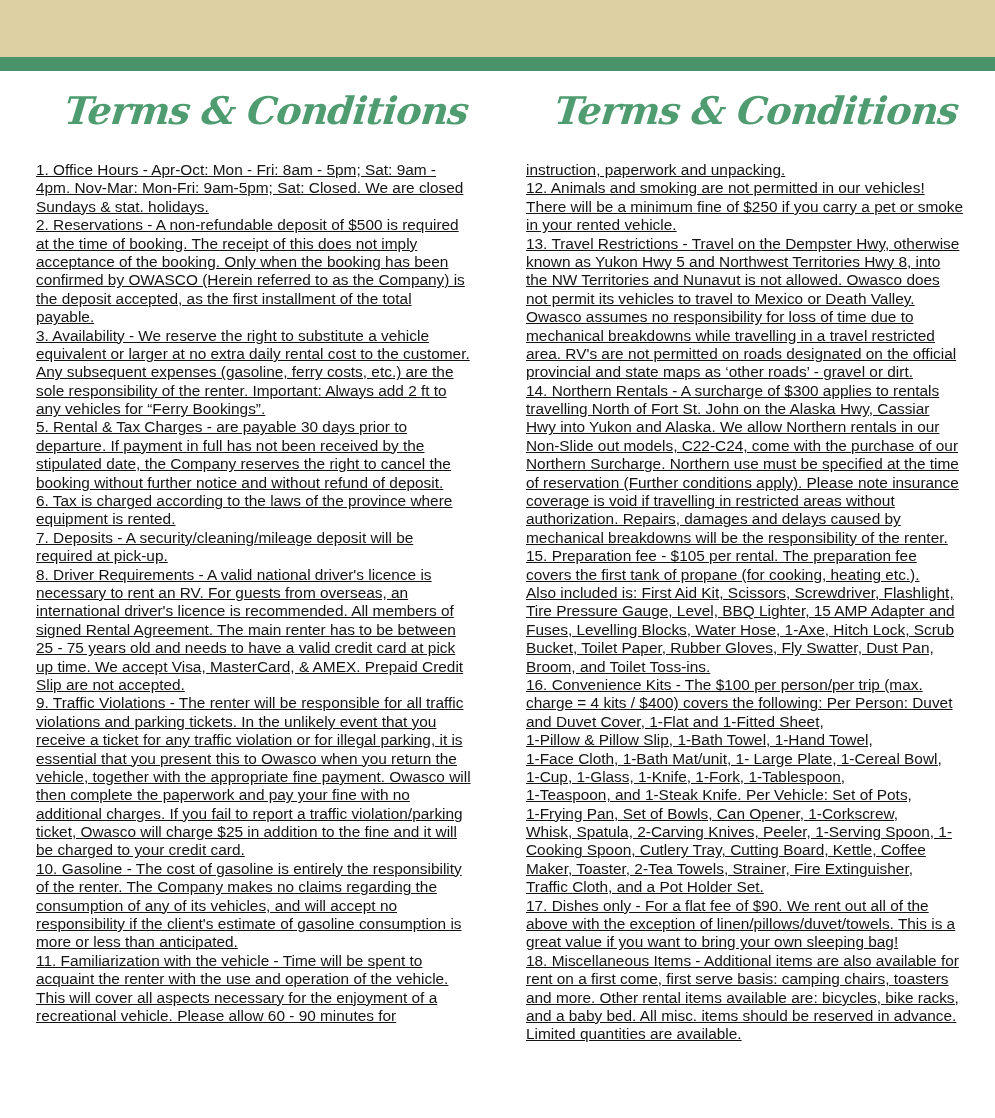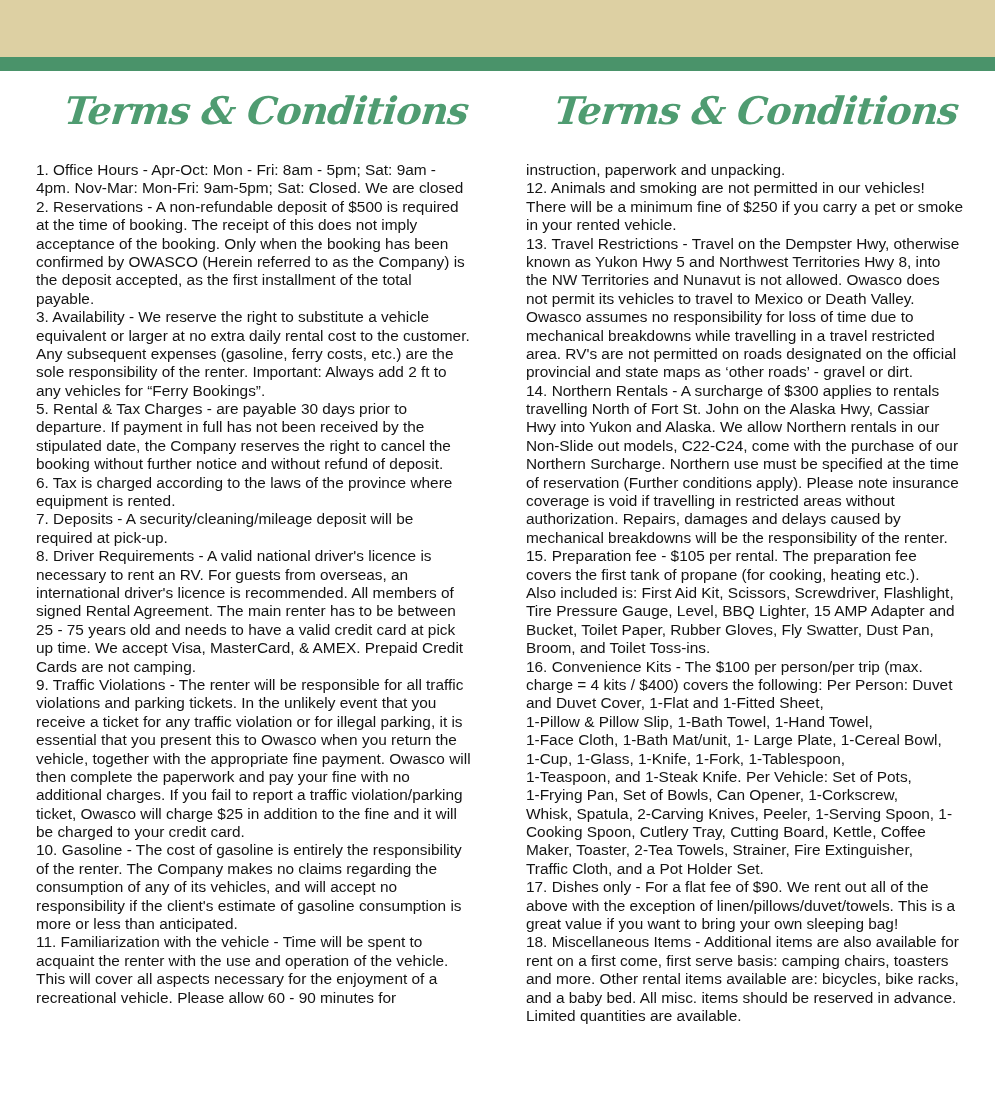--- a/index.html
+++ b/index.html
@@ -44,39 +44,41 @@
     font-style: italic;
     font-weight: 700;
     font-size: 38px;
     letter-spacing: -1px;
     transform: skewX(-6deg);
     color: var(--heading-green);
   }
   .body-text {
     margin-top: 26px;
     font-size: 15.4px;
+    text-decoration: underline;
   }
   .body-text .line {
     white-space: pre;
     height: 18.4px;
     line-height: 18.4px;
   }
 </style>
 </head>
 <body>
 
 <div class="page">
   <div class="top-band"></div>
   <div class="accent-stripe"></div>
   <div class="content">
     <section class="column">
       <h1 class="script-heading">Terms &amp; Conditions</h1>
       <div class="body-text">
           <div class="line">1. Office Hours - Apr-Oct: Mon - Fri: 8am - 5pm; Sat: 9am -</div>
           <div class="line">4pm. Nov-Mar: Mon-Fri: 9am-5pm; Sat: Closed. We are closed</div>
+          <div class="line">Sundays &amp; stat. holidays.</div>
           <div class="line">2. Reservations - A non-refundable deposit of $500 is required</div>
           <div class="line">at the time of booking. The receipt of this does not imply</div>
           <div class="line">acceptance of the booking. Only when the booking has been</div>
           <div class="line">confirmed by OWASCO (Herein referred to as the Company) is</div>
           <div class="line">the deposit accepted, as the first installment of the total</div>
           <div class="line">payable.</div>
           <div class="line">3. Availability - We reserve the right to substitute a vehicle</div>
           <div class="line">equivalent or larger at no extra daily rental cost to the customer.</div>
           <div class="line">Any subsequent expenses (gasoline, ferry costs, etc.) are the</div>
           <div class="line">sole responsibility of the renter. Important: Always add 2 ft to</div>
@@ -88,21 +90,21 @@
           <div class="line">6. Tax is charged according to the laws of the province where</div>
           <div class="line">equipment is rented.</div>
           <div class="line">7. Deposits - A security/cleaning/mileage deposit will be</div>
           <div class="line">required at pick-up.</div>
           <div class="line">8. Driver Requirements - A valid national driver's licence is</div>
           <div class="line">necessary to rent an RV. For guests from overseas, an</div>
           <div class="line">international driver's licence is recommended. All members of</div>
           <div class="line">signed Rental Agreement. The main renter has to be between</div>
           <div class="line">25 - 75 years old and needs to have a valid credit card at pick</div>
           <div class="line">up time. We accept Visa, MasterCard, &amp; AMEX. Prepaid Credit</div>
-          <div class="line">Cards are not camping.</div>
+          <div class="line">Slip are not accepted.</div>
           <div class="line">9. Traffic Violations - The renter will be responsible for all traffic</div>
           <div class="line">violations and parking tickets. In the unlikely event that you</div>
           <div class="line">receive a ticket for any traffic violation or for illegal parking, it is</div>
           <div class="line">essential that you present this to Owasco when you return the</div>
           <div class="line">vehicle, together with the appropriate fine payment. Owasco will</div>
           <div class="line">then complete the paperwork and pay your fine with no</div>
           <div class="line">additional charges. If you fail to report a traffic violation/parking</div>
           <div class="line">ticket, Owasco will charge $25 in addition to the fine and it will</div>
           <div class="line">be charged to your credit card.</div>
           <div class="line">10. Gasoline - The cost of gasoline is entirely the responsibility</div>
@@ -137,20 +139,21 @@
           <div class="line">Non-Slide out models, C22-C24, come with the purchase of our</div>
           <div class="line">Northern Surcharge. Northern use must be specified at the time</div>
           <div class="line">of reservation (Further conditions apply). Please note insurance</div>
           <div class="line">coverage is void if travelling in restricted areas without</div>
           <div class="line">authorization. Repairs, damages and delays caused by</div>
           <div class="line">mechanical breakdowns will be the responsibility of the renter.</div>
           <div class="line">15. Preparation fee - $105 per rental. The preparation fee</div>
           <div class="line">covers the first tank of propane (for cooking, heating etc.).</div>
           <div class="line">Also included is: First Aid Kit, Scissors, Screwdriver, Flashlight,</div>
           <div class="line">Tire Pressure Gauge, Level, BBQ Lighter, 15 AMP Adapter and</div>
+          <div class="line">Fuses, Levelling Blocks, Water Hose, 1-Axe, Hitch Lock, Scrub</div>
           <div class="line">Bucket, Toilet Paper, Rubber Gloves, Fly Swatter, Dust Pan,</div>
           <div class="line">Broom, and Toilet Toss-ins.</div>
           <div class="line">16. Convenience Kits - The $100 per person/per trip (max.</div>
           <div class="line">charge = 4 kits / $400) covers the following: Per Person: Duvet</div>
           <div class="line">and Duvet Cover, 1-Flat and 1-Fitted Sheet,</div>
           <div class="line">1-Pillow &amp; Pillow Slip, 1-Bath Towel, 1-Hand Towel,</div>
           <div class="line">1-Face Cloth, 1-Bath Mat/unit, 1- Large Plate, 1-Cereal Bowl,</div>
           <div class="line">1-Cup, 1-Glass, 1-Knife, 1-Fork, 1-Tablespoon,</div>
           <div class="line">1-Teaspoon, and 1-Steak Knife. Per Vehicle: Set of Pots,</div>
           <div class="line">1-Frying Pan, Set of Bowls, Can Opener, 1-Corkscrew,</div>

